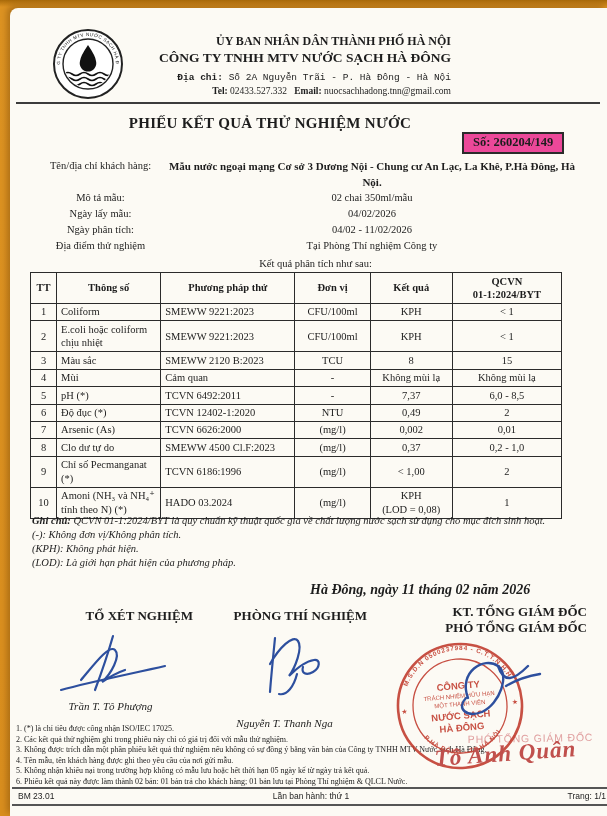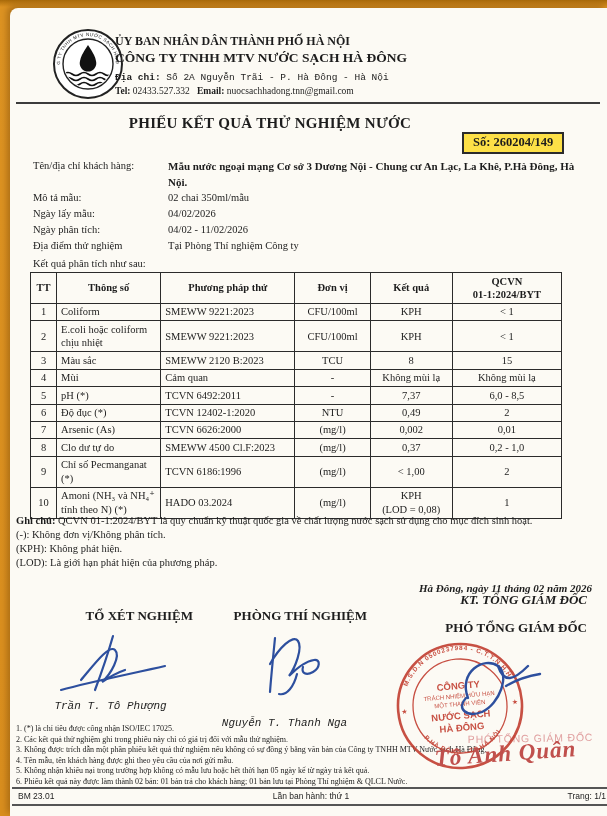--- a/index.html
+++ b/index.html
@@ -4,57 +4,57 @@
 <style>
   html,body{margin:0;padding:0;background:#b5730f;}
   .page{position:relative;width:607px;height:816px;overflow:hidden;
     background:linear-gradient(180deg,#a96a0a 0,#dd9322 7px,#d98e1e 100%);
     font-family:"Liberation Serif","DejaVu Serif",serif;color:#1d1d1d;}
   .paper{position:absolute;left:10px;top:8px;width:597px;height:808px;
     background:#fcfaf4;border-radius:8px 0 0 0;box-shadow:-3px -3px 6px rgba(90,50,0,.35);}
   .abs{position:absolute;}
   
   .logo-wrap{left:42px;top:20px;width:72px;height:72px;}
-  .org-block{left:105px;top:26px;width:350px;text-align:left;line-height:1.2;}
+  .org-block{left:91px;top:26px;width:350px;text-align:right;line-height:1.2;}
   .org1{font-size:12px;font-weight:bold;}
   .org2{font-size:13.5px;font-weight:bold;margin-top:2px;}
   .org3{font-size:9.5px;margin-top:5px;font-family:Liberation Mono, monospace;}
   .org4{font-size:9.5px;margin-top:3px;}
   .blb{font-weight:bold;}
   .divider{left:6px;top:94px;width:584px;height:2px;background:#3c3c3c;}
   .title{left:10px;top:107px;width:500px;text-align:center;font-size:15px;font-weight:bold;letter-spacing:.3px;}
-  .doc-no{left:452px;top:124px;border:2px solid #2b2b2b;padding:1px 9px 2px;font-weight:bold;font-size:12.5px;background:#fde047;}
-  
-  .fields{left:23px;top:150px;width:565px;font-size:10.5px;}
+  .doc-no{left:452px;top:124px;border:2px solid #2b2b2b;padding:1px 9px 2px;font-weight:bold;font-size:12.5px;background:#ec4899;}
+  
+  .fields{left:23px;top:150px;width:565px;font-size:10.5px;text-align:center;}
   .frow{display:flex;line-height:16px;}
   .flabel{width:135px;flex:none;}
   .fvalue{width:408px;}
   .fvalue.bold{font-weight:bold;font-size:11px;}
   .results-intro{margin-top:2px;line-height:16px;}
   
   table.results{left:20px;top:264px;width:532px;border-collapse:collapse;font-size:10.5px;position:absolute;table-layout:fixed;border-radius:27px;}
   .results th,.results td{border:1.4px solid #2b2b2b;padding:1.5px 4px;vertical-align:middle;white-space:pre-line;line-height:1.28;}
   .results th{font-weight:bold;text-align:center;}
   .results td:nth-child(1),.results td:nth-child(4),
   .results td:nth-child(5),.results td:nth-child(6){text-align:center;}
   .results td:nth-child(2),.results td:nth-child(3){text-align:left;}
   
-  .notes{left:6px;top:506px;width:548px;font-size:10.5px;line-height:1.32;}
+  .notes{left:22px;top:506px;width:548px;font-size:10.5px;font-style:italic;line-height:1.32;}
   .notes .lead-label{font-weight:bold;}
-  .date-line{top:574px;left:300px;width:282px;text-align:right;font-size:11px;font-weight:bold;font-style:italic;font-family:Liberation Serif, serif;}
+  .date-line{top:574px;left:300px;width:282px;text-align:left;font-size:14px;font-weight:bold;font-style:italic;font-family:Liberation Serif, serif;}
   
   .sig-title{font-weight:bold;font-size:13px;text-align:right;}
   .t1{top:600px;left:18px;width:165px;}
   .t2{top:600px;left:192px;width:165px;}
-  .t3a{top:584px;left:395px;width:182px;font-style:italic;}
+  .t3a{top:596px;left:395px;width:182px;}
   .t3b{top:612px;left:395px;width:182px;}
   .sig1{left:45px;top:622px;}
   .sig2{left:235px;top:616px;}
   .sig3{left:400px;top:642px;z-index:3;}
-  .sig-name{font-style:italic;font-size:11px;text-align:center;font-family:Liberation Mono, monospace;}
+  .sig-name{font-style:italic;font-size:11px;text-align:center;}
   .n1{top:692px;left:18px;width:165px;}
   .n2{top:690px;left:192px;width:165px;margin-top:19px;}
   .stamp-wrap{left:380px;top:628px;width:140px;height:140px;transform:rotate(-5deg);z-index:2;}
   .stamp-title-faded{top:724px;left:443px;width:155px;text-align:center;font-size:10.5px;letter-spacing:.8px;
     color:#e0a0a0;font-family:"Liberation Sans",sans-serif;transform:rotate(-1deg);z-index:1;}
   .script-name{top:733px;left:398px;width:195px;text-align:center;font-size:23px;font-style:italic;font-weight:bold;
     color:#c0504d;transform:rotate(-4deg);z-index:4;letter-spacing:1px;}
   
   .footnotes{top:716px;left:6px;width:575px;font-size:8px;line-height:1.32;color:#222;}
   .footer-bar{top:779px;left:2px;width:588px;border-top:2px solid #555;border-bottom:2px solid #555;

